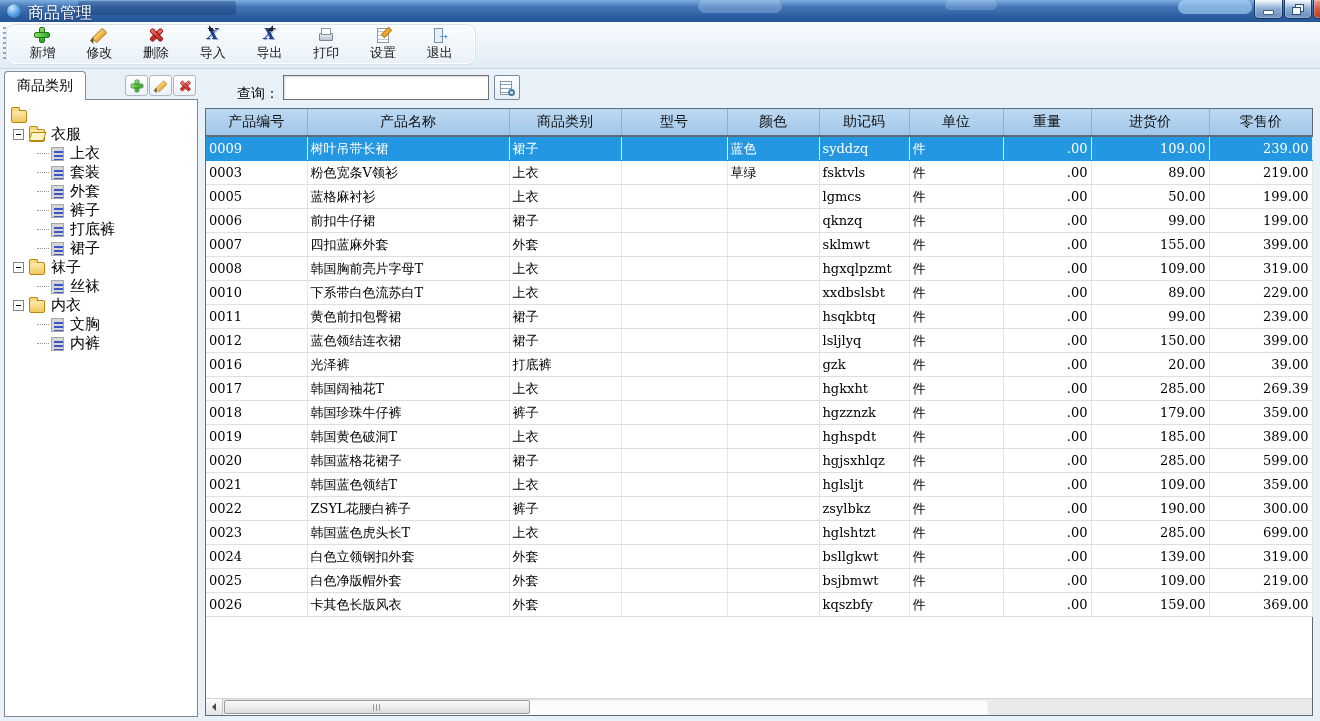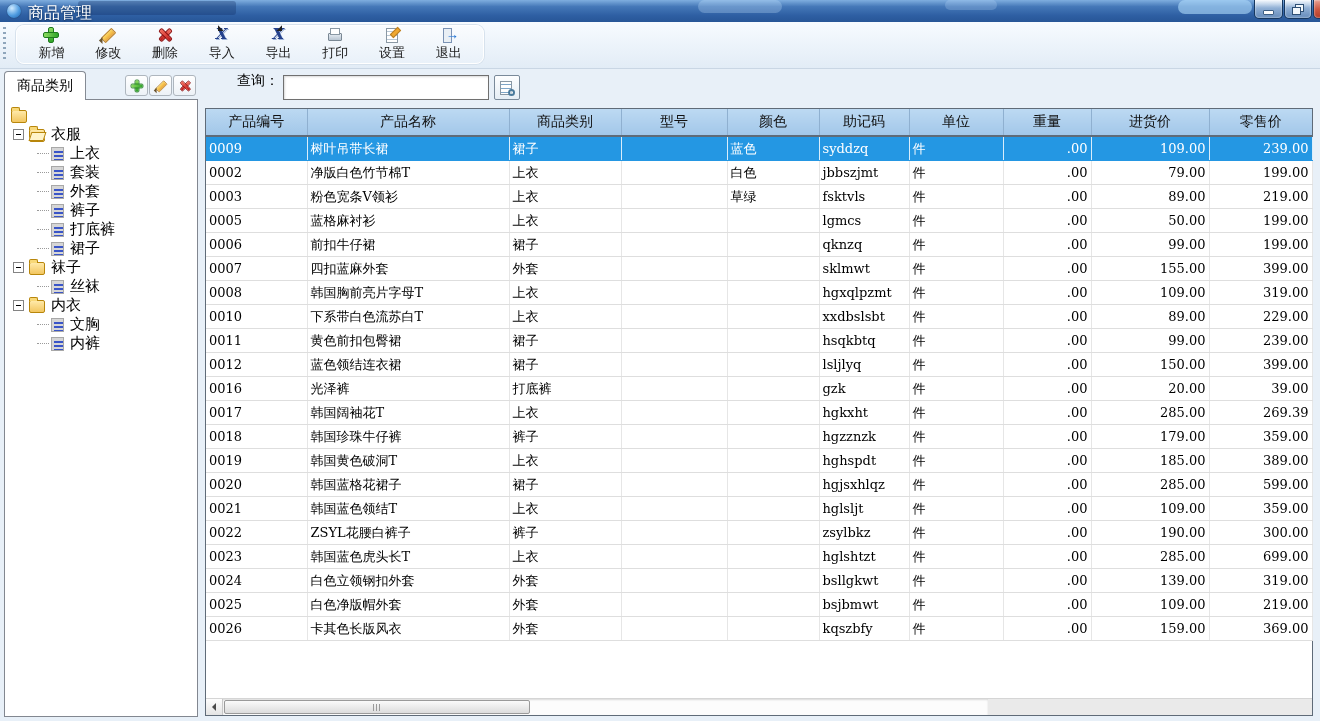--- a/index.html
+++ b/index.html
@@ -34,21 +34,21 @@
   .glyph-restore::before{content:"";position:absolute;left:4px;top:1px;width:7px;height:6px;
     border:1px solid #2E4F74;background:#F2F7FB;}
   .glyph-restore::after{content:"";position:absolute;left:1px;top:4px;width:7px;height:6px;
     border:1px solid #2E4F74;background:#F2F7FB;}
 
   
   .toolbar-area{position:absolute;left:0;top:22px;width:1320px;height:46px;
     background:linear-gradient(180deg,#F7FBFF,#E2ECF6);border-bottom:1px solid #C9D6E4;}
   .gripper{position:absolute;left:3px;top:5px;width:3px;height:34px;
     background:repeating-linear-gradient(180deg,#8FA6BC 0 2px,transparent 2px 5px);}
-  .tool-container{position:absolute;left:16px;top:3px;width:468px;height:39px;
+  .tool-container{position:absolute;left:7px;top:3px;width:468px;height:39px;
     border:1px solid #FFFFFF;border-radius:8px;box-sizing:border-box;
     background:linear-gradient(180deg,#FAFCFE,#E9F1F9);box-shadow:0 0 0 1px #D7E2ED;
     display:flex;align-items:center;padding-left:12px;}
   .tool-btn{width:46px;margin-right:12px;display:flex;flex-direction:column;align-items:center;
     justify-content:center;background:transparent;border:none;cursor:default;padding:0;}
   .tool-btn .icon{width:16px;height:16px;position:relative;display:block;}
   .tool-btn .lbl{font-size:13px;color:#1A1A1A;margin-top:1px;font-family:"DejaVu Serif",serif;}
 
   
   .add-icon::before,.add-icon::after{content:"";position:absolute;border-radius:2px;
@@ -112,21 +112,21 @@
     border-radius:2px;box-sizing:border-box;margin-top:2px;}
   .folder-open-icon::before{content:"";position:absolute;left:-1px;top:-4px;width:7px;height:3px;
     background:#F8D878;border:1px solid #B8860B;border-bottom:none;border-radius:2px 2px 0 0;}
   .folder-open-icon::after{content:"";position:absolute;left:0px;bottom:0px;width:13px;height:7px;
     background:#FFF3C8;border:1px solid #B8860B;transform:skewX(-18deg);}
   .leaf-icon{width:13px;height:14px;background:#D6D6D6;border:1px solid #A8A8A8;box-sizing:border-box;}
   .leaf-icon::before{content:"";position:absolute;left:2px;top:3px;width:9px;height:9px;
     background:repeating-linear-gradient(180deg,#3A55C8 0 2px,rgba(0,0,0,0) 2px 4px);}
 
   
-  .search-label{position:absolute;left:237px;top:72px;font-size:14px;color:#000;text-align:center;}
+  .search-label{position:absolute;left:237px;top:85px;font-size:14px;color:#000;text-align:center;}
   .search-input{position:absolute;left:283px;top:75px;width:206px;height:25px;border:1px solid #707070;
     box-sizing:border-box;box-shadow:inset 1px 1px 2px rgba(0,0,0,.15);font-size:14px;padding:0 4px;}
   .search-btn{position:absolute;left:494px;top:75px;width:26px;height:25px;border:1px solid #7A8A9A;
     border-radius:2px;background:linear-gradient(180deg,#FDFEFF,#E6EEF5);box-sizing:border-box;padding:0;}
   .search-icon{position:relative;width:16px;height:16px;display:block;margin:0 auto;}
   .search-icon::before{content:"";position:absolute;left:1px;top:1px;width:10px;height:12px;background:
     repeating-linear-gradient(180deg,#FFF 0 2px,#7FA6C8 2px 3px,#FFF 3px 4px);border:1px solid #8A98A4;}
   .search-icon::after{content:"";position:absolute;right:0;bottom:0;width:7px;height:7px;
     border:2px solid #4A7A9C;border-radius:50%;background:rgba(255,255,255,.6);box-sizing:border-box;}
 
@@ -368,32 +368,20 @@
             <td>裙子</td>
             <td></td>
             <td>蓝色</td>
             <td>syddzq</td>
             <td>件</td>
             <td class="num">.00</td>
             <td class="num">109.00</td>
             <td class="num">239.00</td>
           </tr>
 
-          <tr>
-            <td>0002</td>
-            <td>净版白色竹节棉T</td>
-            <td>上衣</td>
-            <td></td>
-            <td>白色</td>
-            <td>jbbszjmt</td>
-            <td>件</td>
-            <td class="num">.00</td>
-            <td class="num">79.00</td>
-            <td class="num">199.00</td>
-          </tr>
 
           <tr>
             <td>0003</td>
             <td>粉色宽条V领衫</td>
             <td>上衣</td>
             <td></td>
             <td>草绿</td>
             <td>fsktvls</td>
             <td>件</td>
             <td class="num">.00</td>

